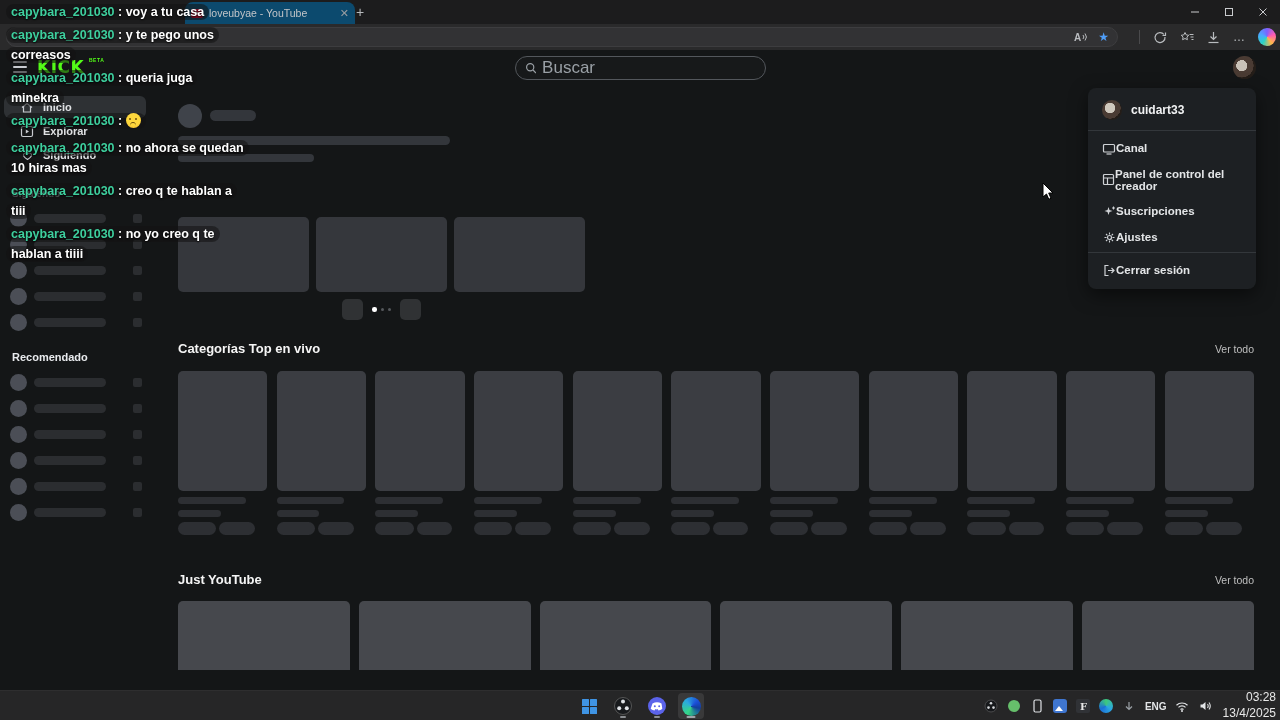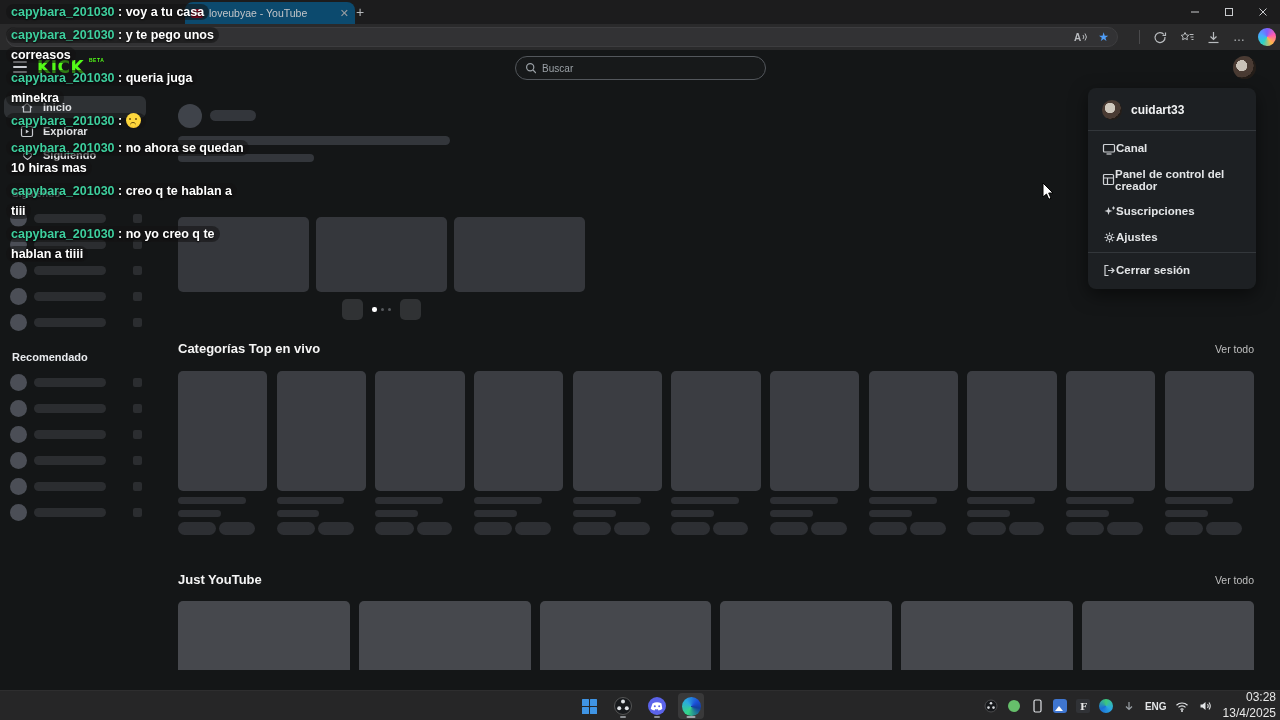--- a/index.html
+++ b/index.html
@@ -38,21 +38,21 @@
   .page { position:absolute; top:50px; left:0; width:1280px; height:620px; background:#141617; overflow:hidden; }
   .kick-header { position:absolute; top:0; left:0; width:100%; height:36px; }
   .hamburger { position:absolute; left:13px; top:11px; width:14px; height:12px;
     display:flex; flex-direction:column; justify-content:space-between; }
   .hamburger span { height:1.6px; background:#c8cbd0; border-radius:1px; }
   .kick-logo { position:absolute; left:37px; top:7px; color:#53fc18; font-weight:900; font-size:17px;
     letter-spacing:.5px; font-family:"DejaVu Sans",sans-serif; }
   .kick-beta { position:absolute; left:89px; top:7px; color:#53fc18; font-size:5px; font-weight:bold; letter-spacing:.5px;}
   .searchbar { position:absolute; left:515px; top:6px; width:251px; height:24px; border:1px solid #53575c;
     border-radius:13px; background:#17191a; display:flex; align-items:center; padding:0 9px; gap:6px; }
-  .searchbar input { background:transparent; border:none; outline:none; color:#cfd2d6; font-size:10px; width:100%; }
+  .searchbar input { background:transparent; border:none; outline:none; color:#cfd2d6; font-size:17px; width:100%; }
   .searchbar input::placeholder { color:#9aa0a6; }
   .header-avatar { position:absolute; right:24px; top:6px; width:23px; height:23px; border-radius:50%;
     background:radial-gradient(circle at 38% 42%, #c9c2b8 0 28%, #4a3b33 29% 60%, #241d18 61%); }
 
   
   .sidebar { position:absolute; left:0; top:44px; width:150px; }
   .nav-item { display:flex; align-items:center; gap:9px; height:22px; margin:2px 4px; padding:0 16px;
     border-radius:6px; color:#dfe1e3; font-size:11px; font-weight:bold; }
   .nav-item.active { background:#2e3134; }
   .nav-ic { width:14px; display:flex; justify-content:center; color:#c8cbd0; }

